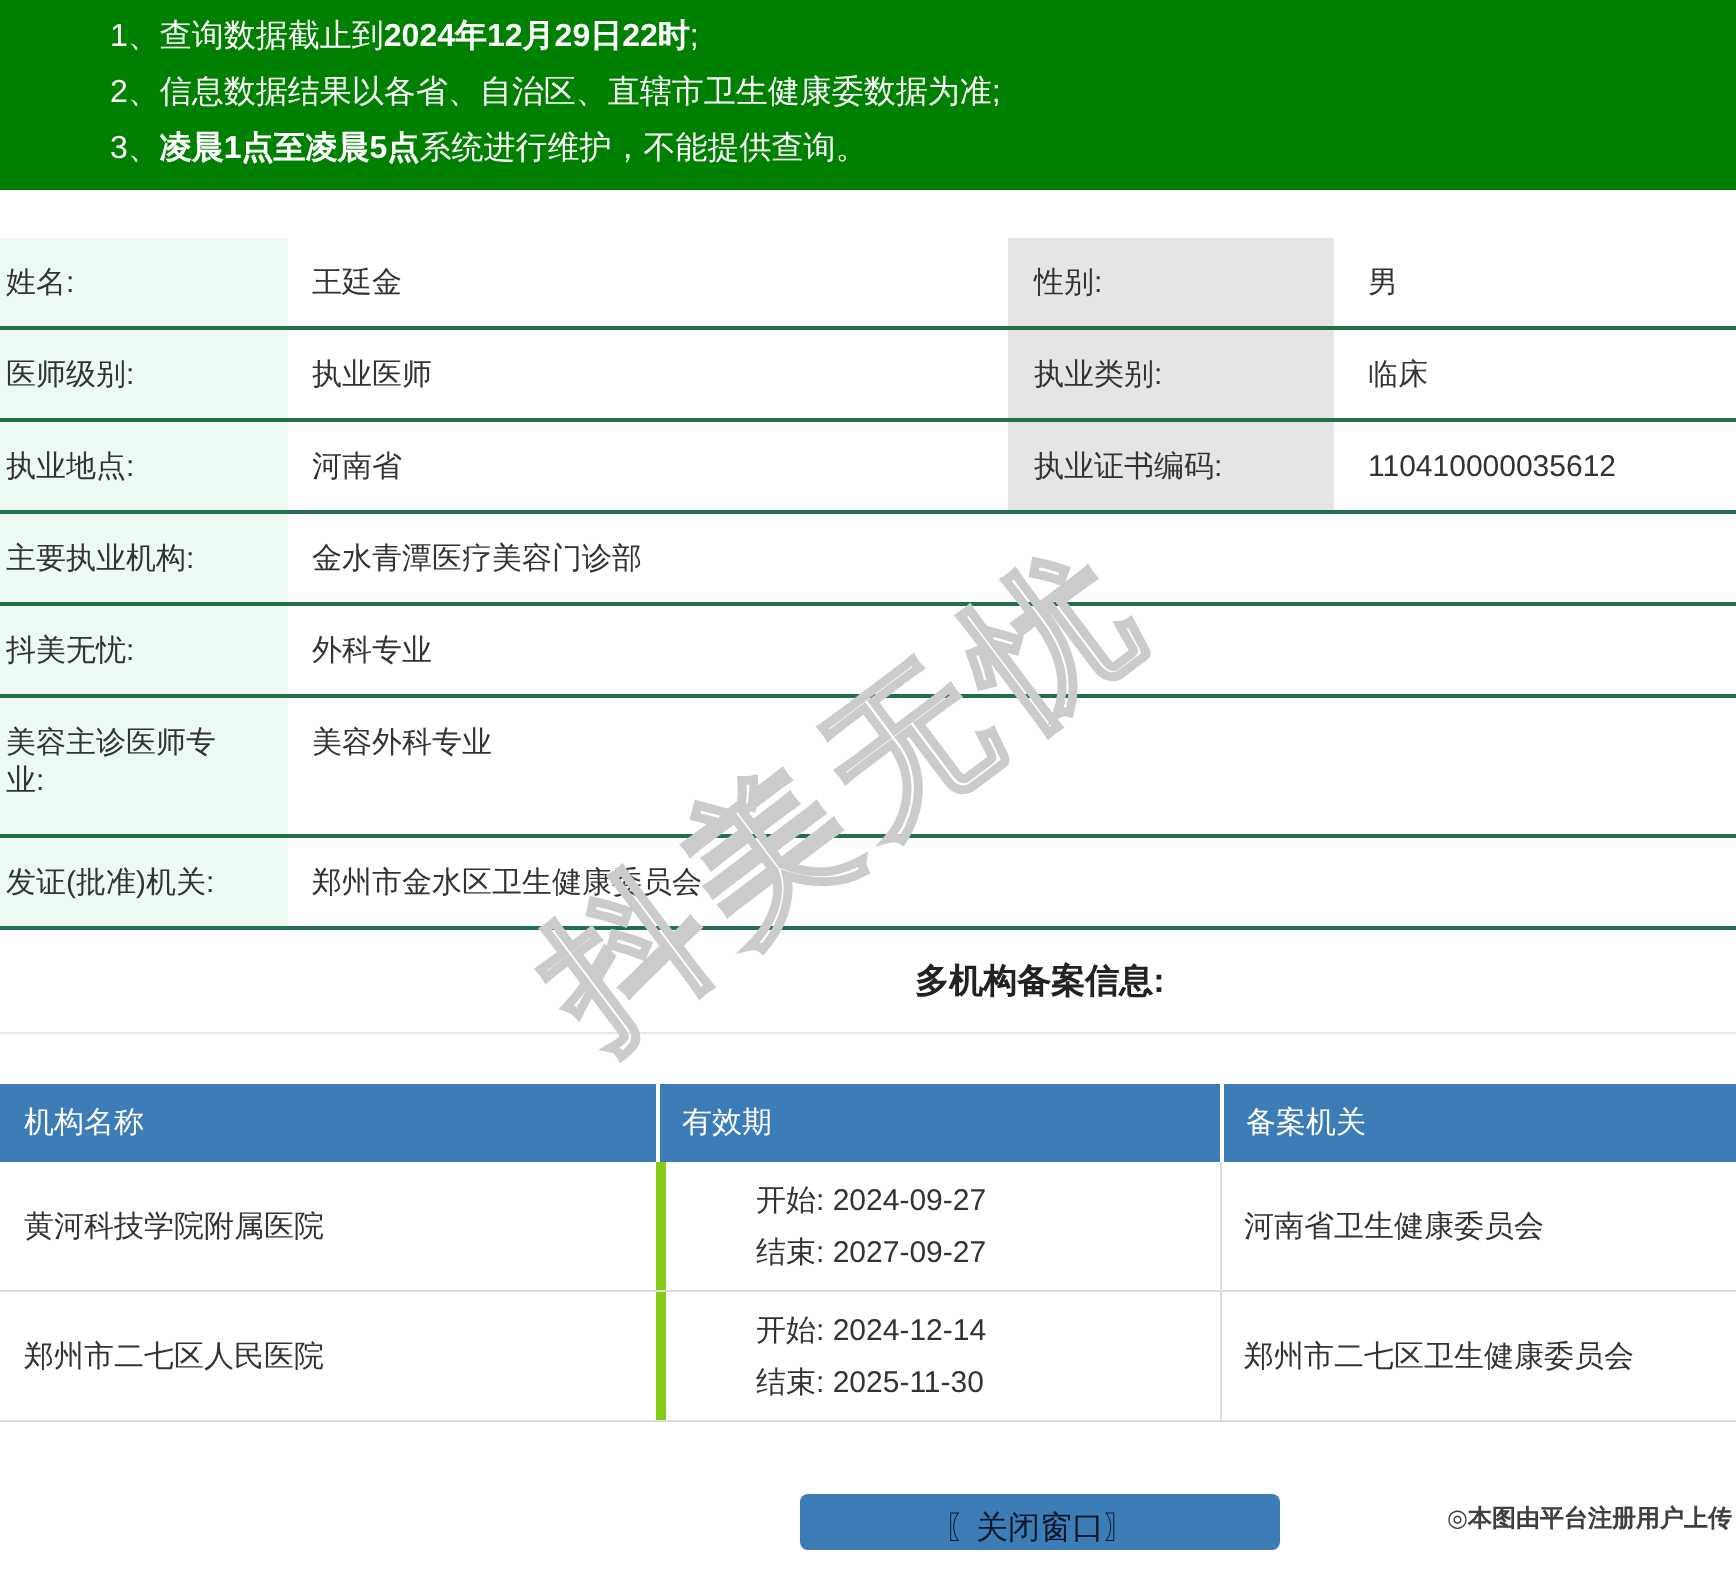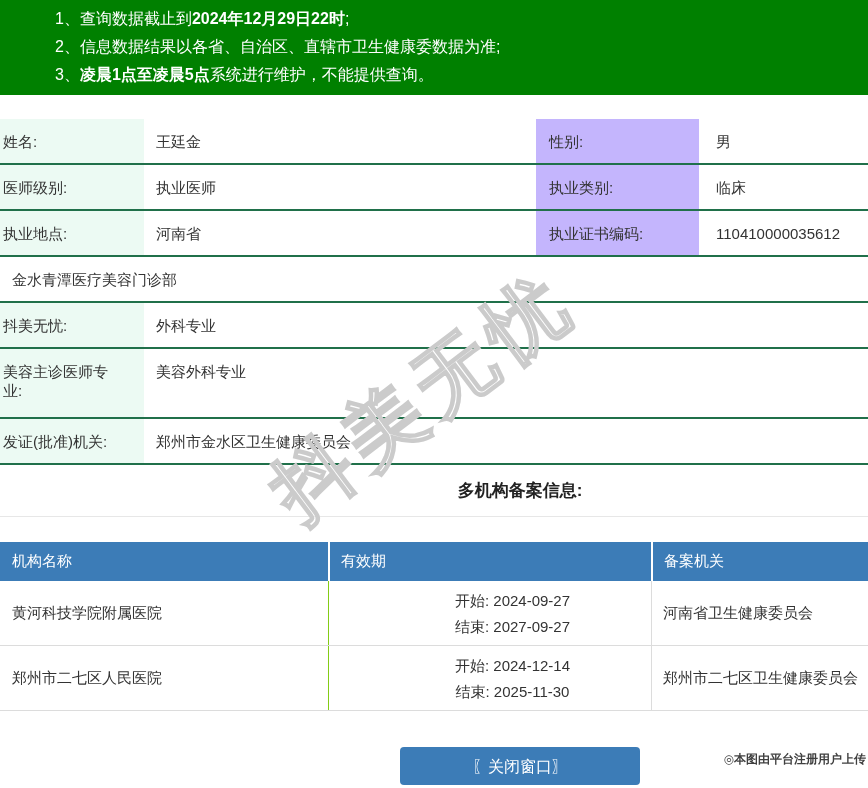--- a/index.html
+++ b/index.html
@@ -14,49 +14,49 @@
   
   .banner { background:#008000; color:#fff; padding:5px 0 6px 0; font-size:16px; }
   .notice-line { padding-left:55px; line-height:28px; white-space:nowrap; }
   .notice-line b { font-weight:bold; }
 
   
   .profile { margin-top:24px; font-size:15px; }
   .prow { display:flex; border-bottom:2px solid #20704a; align-items:stretch; }
   .prow > div { padding-top:13px; padding-bottom:12px; line-height:19px; }
   .plabel  { width:144px; background:#ecfaf3; padding-left:3px; padding-right:34px; }
-  .pvalue  { width:392px; padding-left:12px; }
+  .pvalue  { width:360px; padding-left:12px; }
   .pvalue.full { flex:1; }
-  .plabel2 { width:163px; background:#c4b5fd; padding-left:13px; padding-right:20px; }
+  .plabel2 { width:163px; background:#e5e5e5; padding-left:13px; padding-right:20px; }
   .pvalue2 { flex:1; padding-left:17px; }
   .prow.tall { min-height:70px; }
 
   .section-row {
     height:52px; border-bottom:1px solid #e7e7e7;
     display:flex; align-items:center; justify-content:center;
     font-weight:bold; font-size:17px; color:#222;
   }
 
   
   .ftable { margin-top:25px; font-size:15px; }
   .fhead { display:flex; background:#3c7cb7; color:#fff; height:39px; }
   .fhead > div { display:flex; align-items:center; }
   .c1 { width:328px; padding-left:12px; }
-  .c2 { width:323px; padding-left:11px;text-align:center; }
+  .c2 { width:282px; padding-left:11px; }
   .c3 { flex:1; padding-left:11px; }
   .fhead .c2, .fhead .c3 { border-left:2px solid #fff; }
   .frow { display:flex; border-bottom:1px solid #dcdcdc; min-height:65px; }
   .frow .c1 { display:flex; align-items:center; padding-right:10px; }
-  .frow .c2 { border-left:1px solid #84cc16; padding-top:7px; line-height:26px;padding-left:45px; }
+  .frow .c2 { border-left:5px solid #84cc16; padding-top:7px; line-height:26px;padding-left:45px; }
   .frow .c3 { border-left:1px solid #dcdcdc; display:flex; align-items:center; }
 
   
   .btn-row { width:1040px; display:flex; justify-content:center; margin-top:36px; }
   .close-btn {
-    width:240px; height:38px; background:#3c7cb7; color:#ffffff;
+    width:240px; height:28px; background:#3c7cb7; color:#0f172a;
     border:none; border-radius:4px; font-size:16px; font-family:inherit;
     cursor:pointer; line-height:35px; text-align:center;
   }
 
   
   .wm-diagonal {
     position:absolute; left:248px; top:345px;
     font-size:78px; font-weight:bold; letter-spacing:10px; white-space:nowrap;
     transform:rotate(-37deg); transform-origin:center;
     color:transparent; -webkit-text-stroke:2px #cbcbcb;
@@ -93,20 +93,21 @@
         <div class="plabel2">执业类别:</div>
         <div class="pvalue2">临床</div>
       </div>
       <div class="prow">
         <div class="plabel">执业地点:</div>
         <div class="pvalue">河南省</div>
         <div class="plabel2">执业证书编码:</div>
         <div class="pvalue2">110410000035612</div>
       </div>
       <div class="prow">
+        <div class="plabel">主要执业机构:</div>
         <div class="pvalue full">金水青潭医疗美容门诊部</div>
       </div>
       <div class="prow">
         <div class="plabel">抖美无忧:</div>
         <div class="pvalue full">外科专业</div>
       </div>
       <div class="prow tall">
         <div class="plabel">美容主诊医师专业:</div>
         <div class="pvalue full">美容外科专业</div>
       </div>

